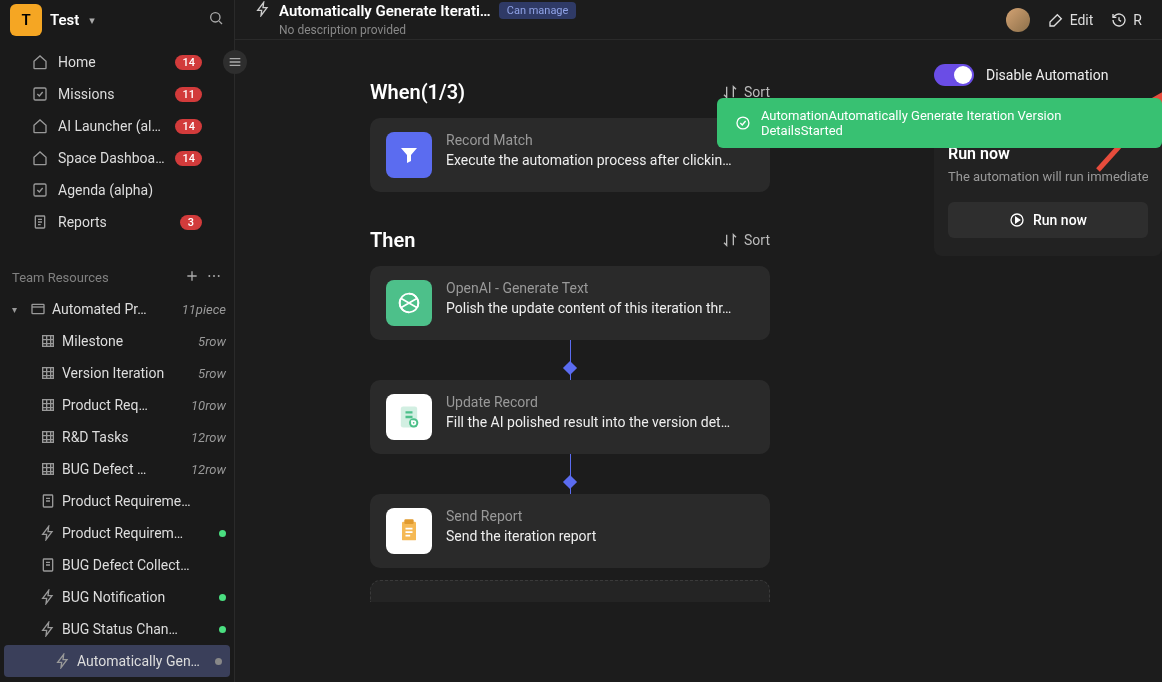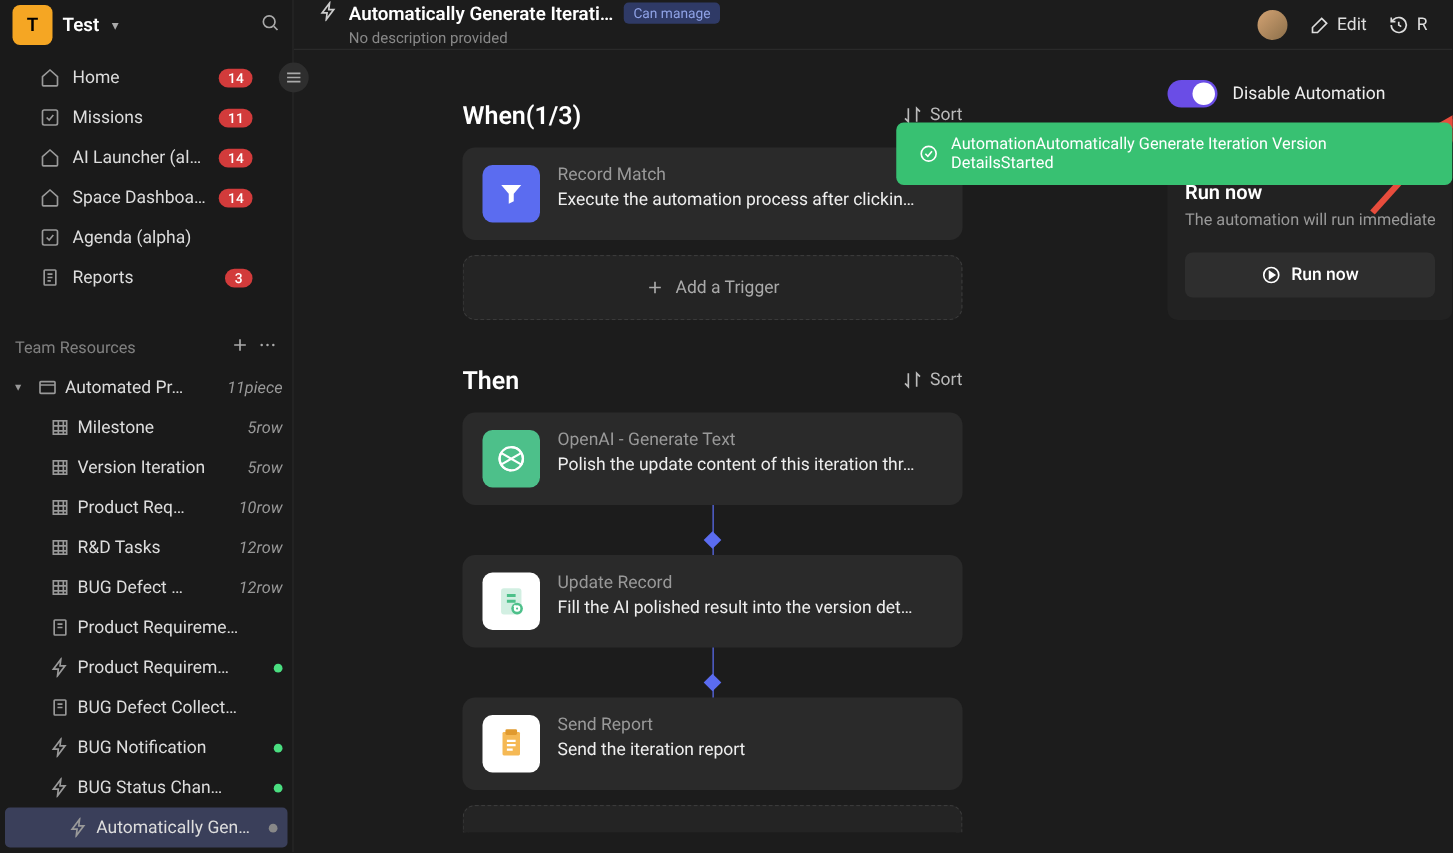--- a/index.html
+++ b/index.html
@@ -612,26 +612,20 @@
             <svg class="svb" viewBox="0 0 24 24" fill="#fff">
                 <path d="M4 5h16l-6 7v6l-4 2v-8z"></path>
               </svg>
           </div>
           <div class="card-body">
             <div class="card-title">Record Match</div>
             <div class="card-desc">Execute the automation process after clickin…</div>
           </div>
         </div>
 
-        <div class="add-trigger">
-          <svg class="sv" viewBox="0 0 24 24" fill="none" stroke="currentColor" stroke-width="2">
-              <path d="M12 5v14M5 12h14"></path>
-            </svg>
-          <span>Add a Trigger</span>
-        </div>
 
         <div class="section-head" style="margin-top:36px">
           <h2>Then</h2>
           <div class="sort-btn">
             <svg class="sv" viewBox="0 0 24 24" fill="none" stroke="currentColor" stroke-width="2">
                 <path d="M7 4v16l-4-4M17 20V4l4 4"></path>
               </svg>
             <span>Sort</span>
           </div>
         </div>

